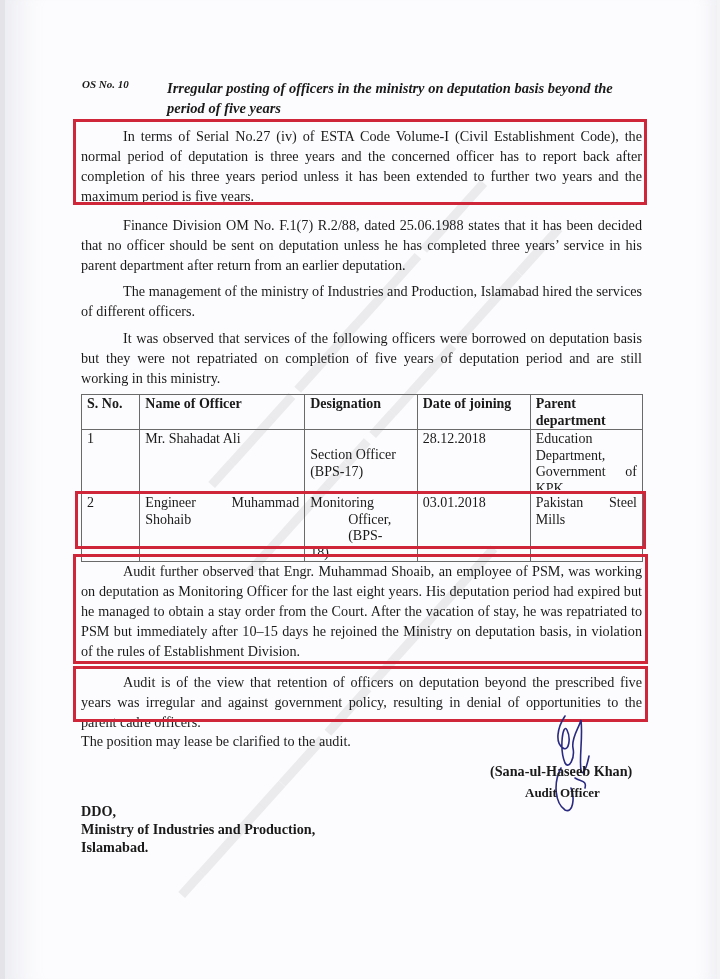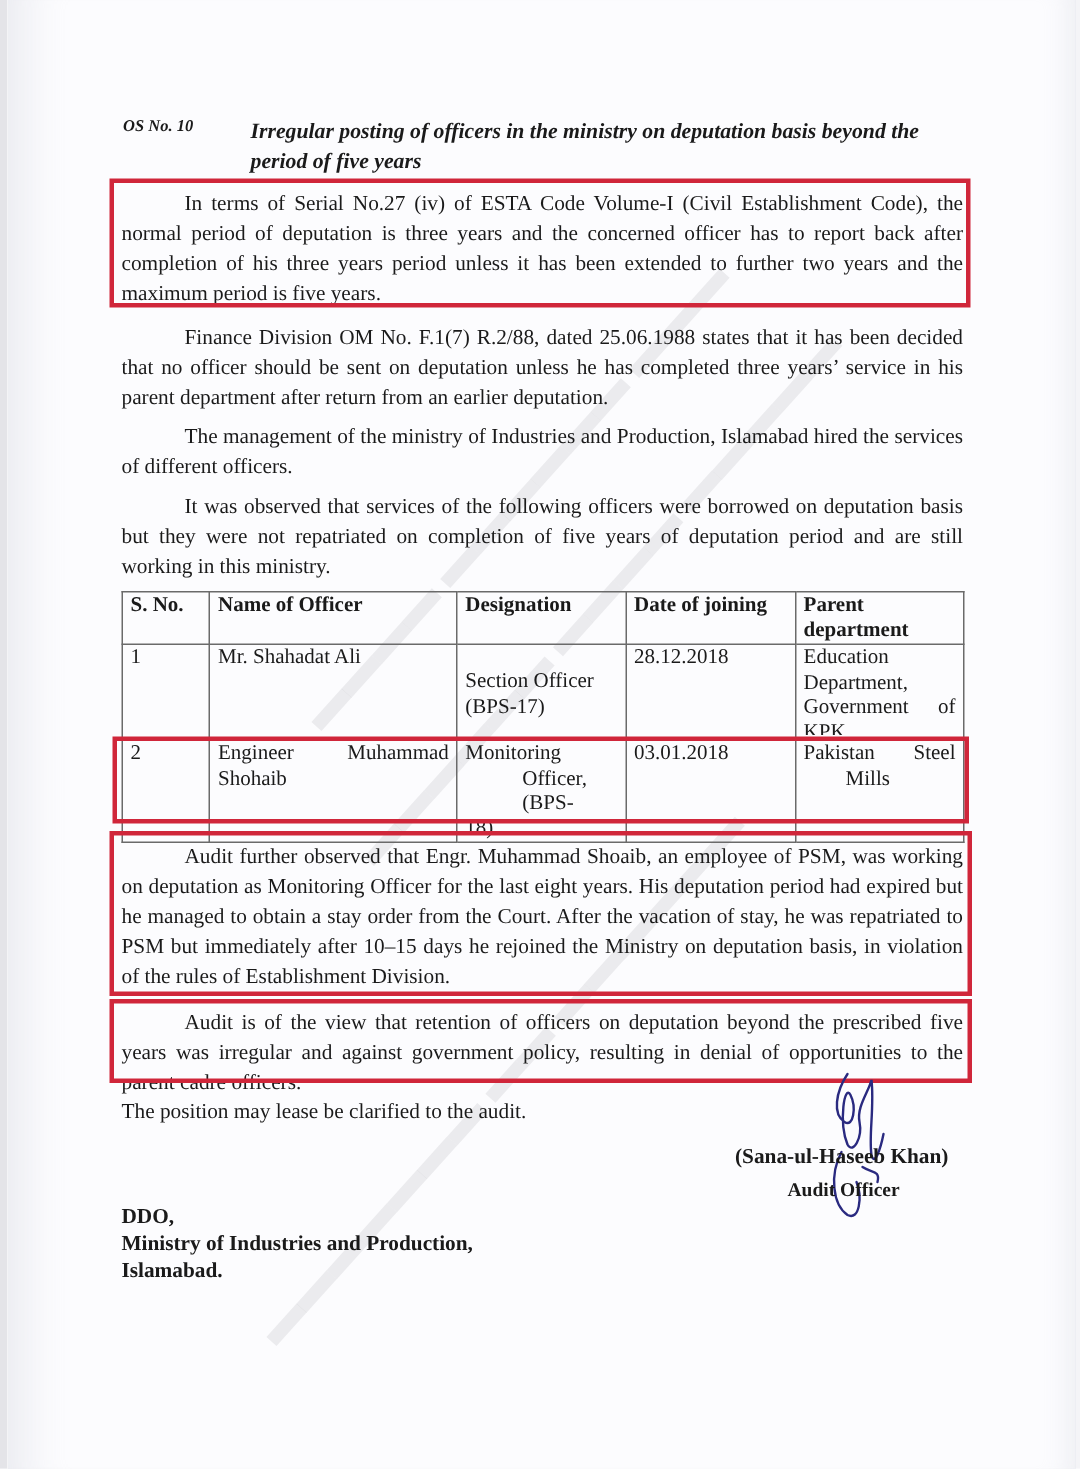--- a/index.html
+++ b/index.html
@@ -180,21 +180,21 @@
         <span style="display:block;">Shohaib</span>
       </td>
       <td>
         <span style="display:block;">Monitoring</span>
         <span style="display:block; text-align:justify; text-align-last:justify;margin-left:38px;">Officer, (BPS-</span>
         <span style="display:block;">18)</span>
       </td>
       <td>03.01.2018</td>
       <td>
         <span style="display:block; text-align:justify; text-align-last:justify;">Pakistan Steel</span>
-        <span style="display:block;margin-left:28px;">Mills</span>
+        <span style="display:block;">Mills</span>
       </td>
     </tr>
   </tbody>
 </table>
 <div class="redbox" style="left:75px; top:491px; width:571px; height:58px;"></div>
 
 <p class="para" style="top:561px;">Audit further observed that Engr. Muhammad Shoaib, an employee of PSM, was working on deputation as Monitoring Officer for the last eight years. His deputation period had expired but he managed to obtain a stay order from the Court. After the vacation of stay, he was repatriated to PSM but immediately after 10–15 days he rejoined the Ministry on deputation basis, in violation of the rules of Establishment Division.</p>
 <div class="redbox" style="left:73px; top:554px; width:575px; height:110px;"></div>
 
 <p class="para" style="top:672px;">Audit is of the view that retention of officers on deputation beyond the prescribed five years was irregular and against government policy, resulting in denial of opportunities to the parent cadre officers.</p>

